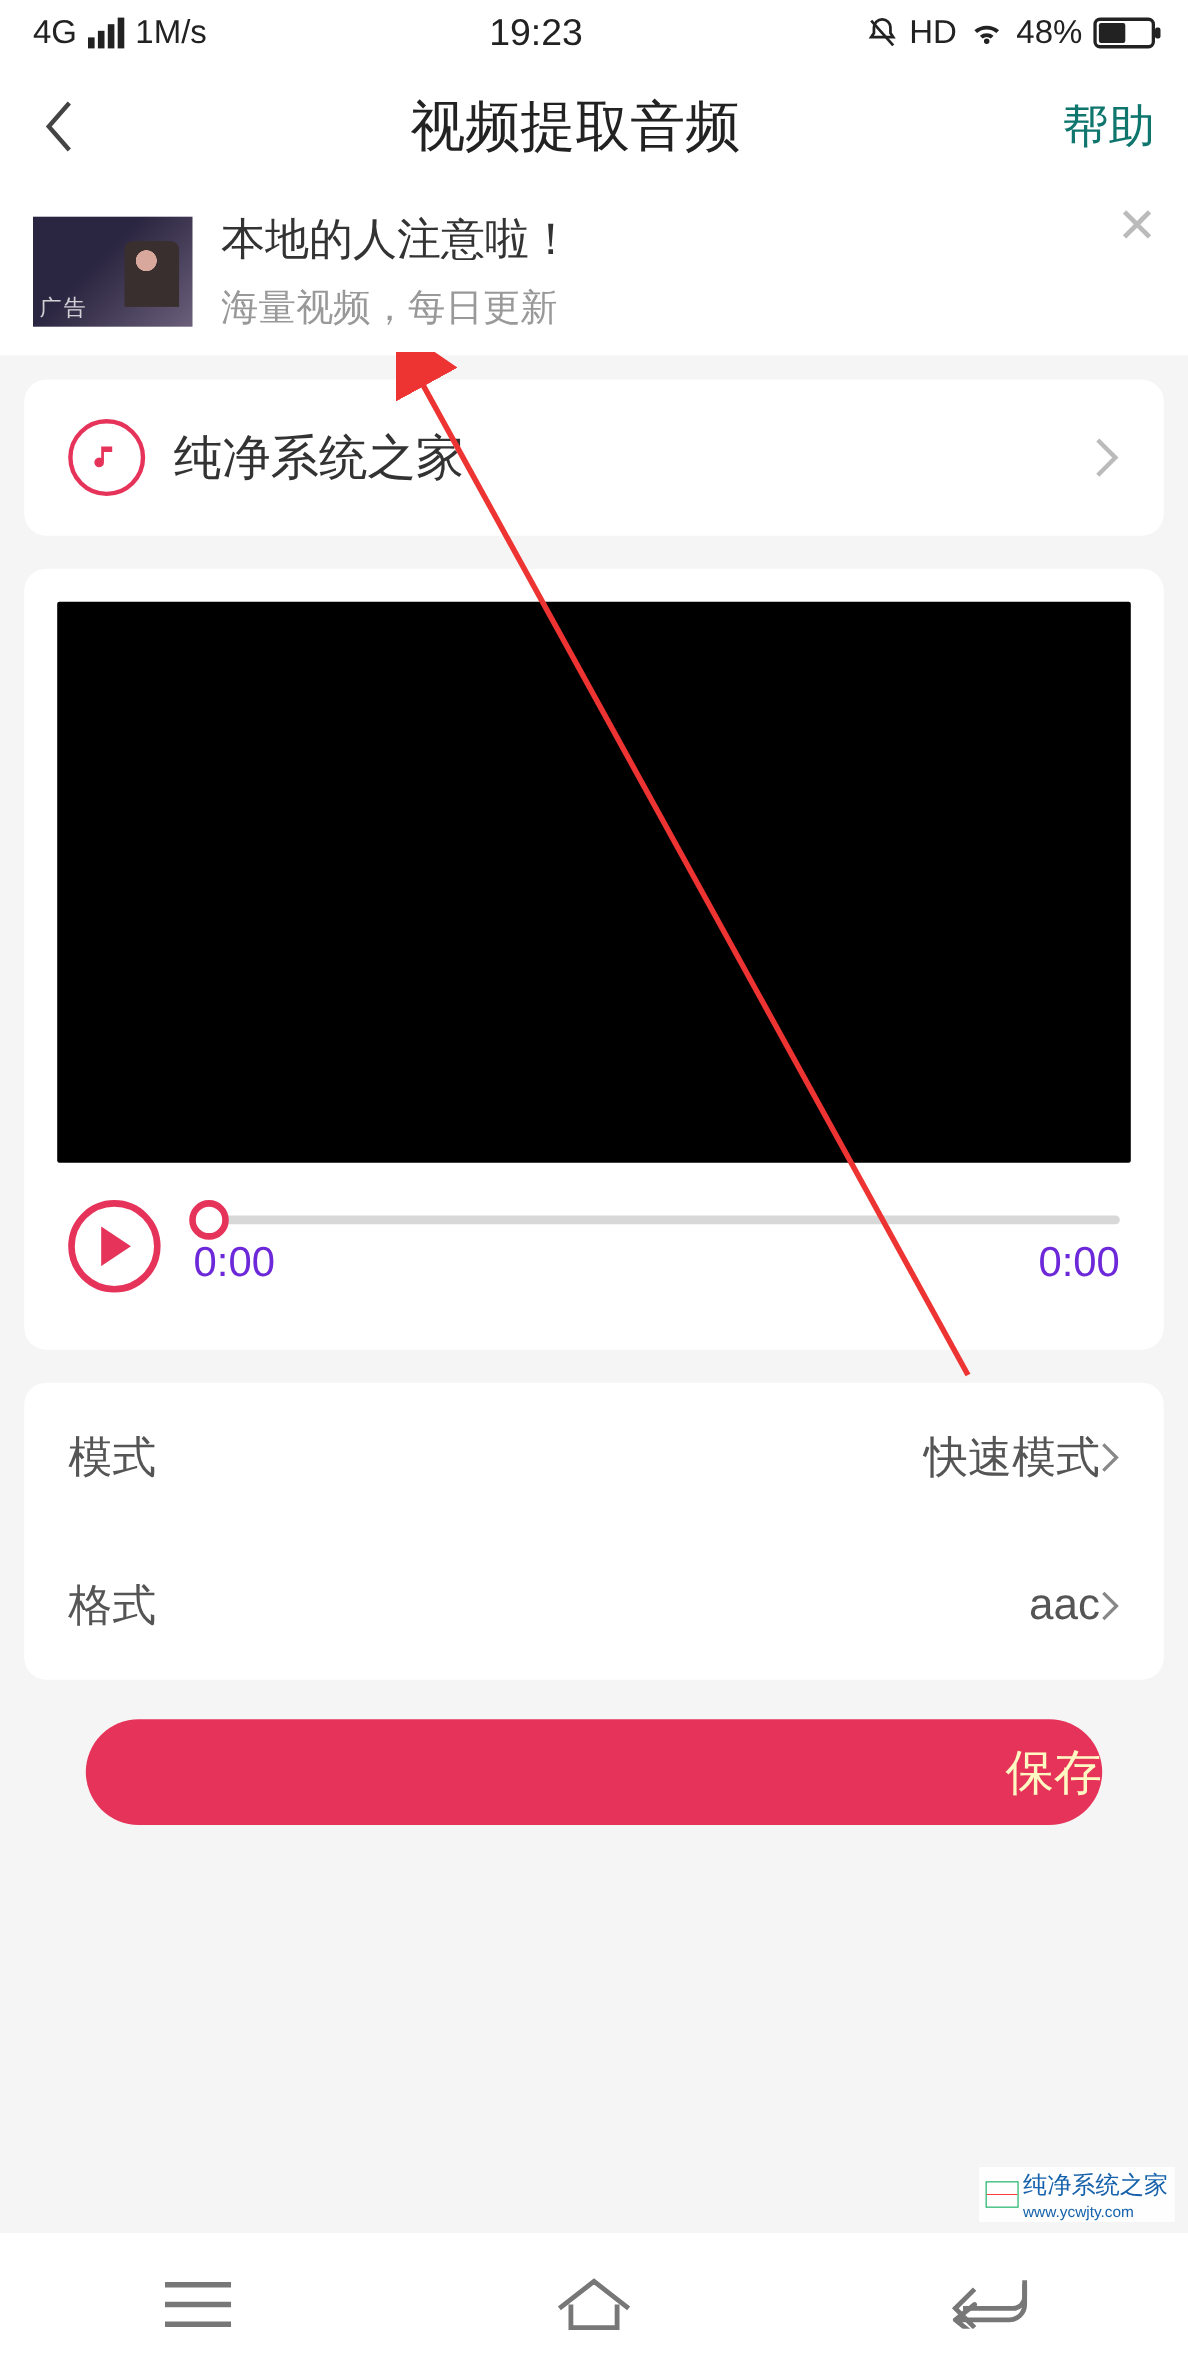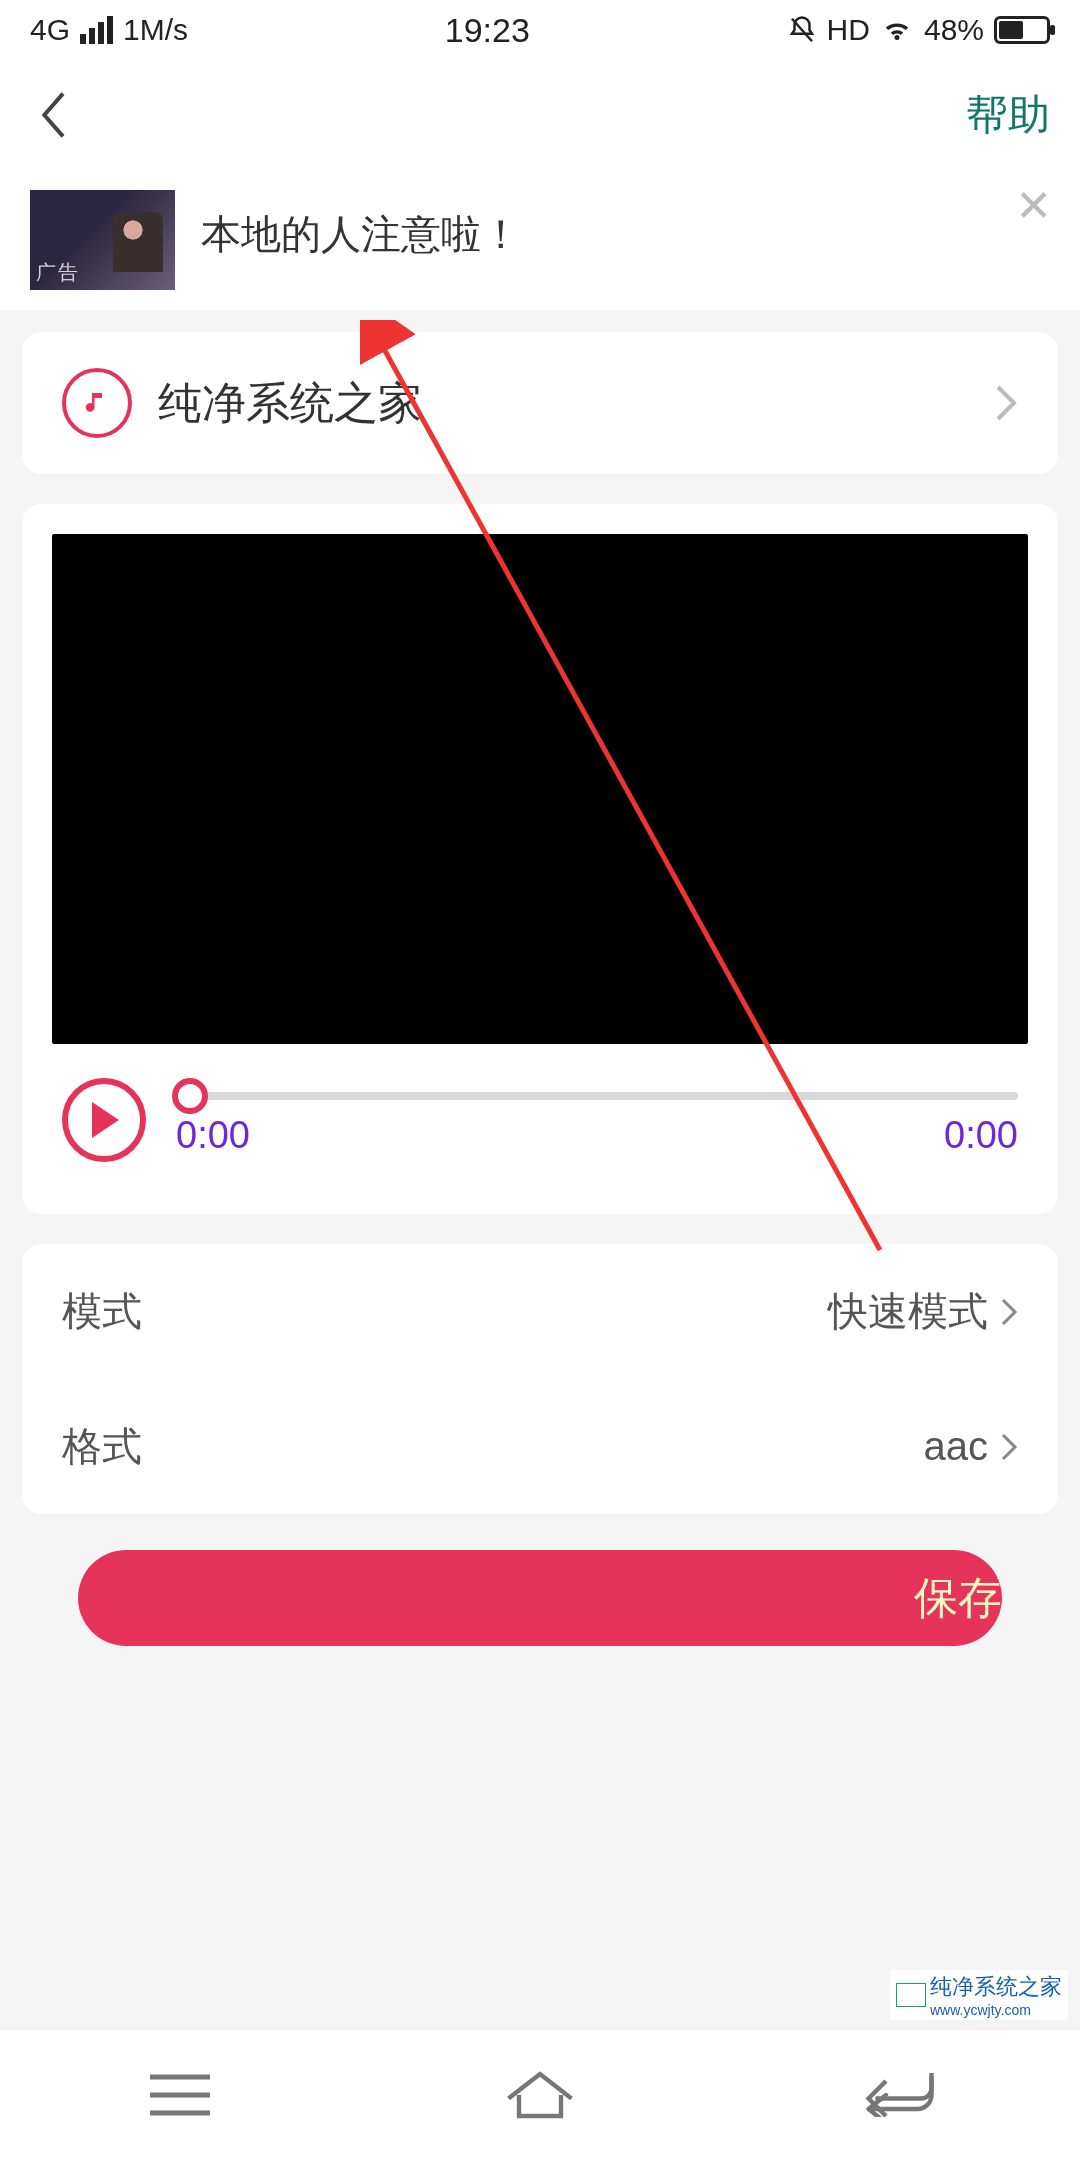--- a/index.html
+++ b/index.html
@@ -41,21 +41,21 @@
     .player-controls { display:flex; align-items:center; gap: 30px; margin-top: 34px; padding: 0 10px 22px; }
     .play-btn { width: 84px; height: 84px; border: 6px solid #e6335a; border-radius: 50%; display:flex; align-items:center; justify-content:center; }
     .track-area { flex: 1; }
     .track { height: 8px; background: #d8d8d8; border-radius: 4px; position: relative; margin-top: 8px; }
     .thumb { position: absolute; left: -4px; top: -14px; width: 36px; height: 36px; border: 6px solid #e6335a; border-radius: 50%; background: #fff; }
     .times { display:flex; justify-content:space-between; font-size: 38px; color: #6d28d9; margin-top: 14px; }
     
     .settings-card { margin-top: 30px; }
     .row { display:flex; align-items:center; justify-content:space-between; padding: 40px 40px; font-size: 40px; color: #555; }
     .row + .row { border-top: 0; }
-    .row-value { display:flex; align-items:center; gap: 12px; color: #555; margin-left: 31px; }
+    .row-value { display:flex; align-items:center; color: #555; margin-left: 31px; }
     
     .save-btn { margin: 36px 78px 0; height: 96px; background: #e6335a; color: #fef9c3; font-size: 44px; border-radius: 60px; display:flex; align-items:center; justify-content:flex-end; }
     
     .nav-bar { position: absolute; bottom: 0; left: 0; right: 0; height: 130px; background: #fff; display:flex; align-items:center; justify-content:space-around; }
     .nav-icon { width: 120px; height: 60px; display:flex; align-items:center; justify-content:center; color:#777; }
     
     .watermark { position: absolute; right: 12px; bottom: 140px; font-size: 22px; color: #0a5aa8; background: #fff; padding: 2px 6px; display:flex; align-items:center; gap:4px; opacity:0.95; }
     .watermark .logo { width:30px; height:24px; background:linear-gradient(#fff 48%, #f33 48% 52%, #fff 52%); border:1px solid #0a5; }
     .watermark-sub { font-size: 14px; color:#0a5aa8; display:block; }
     
@@ -91,29 +91,31 @@
       </span>
   </div>
 </div>
 
 <div class="title-bar">
   <div class="back-btn">
     <svg width="32" height="48" viewBox="0 0 24 36" fill="none" stroke="#444" stroke-width="3">
         <path d="M18 2L4 18l14 16"></path>
       </svg>
   </div>
+  <div class="title">视频提取音频</div>
   <div class="help">帮助</div>
 </div>
 
 <div class="ad-card">
   <div class="ad-thumb">
     <span class="ad-badge">广告</span>
   </div>
   <div>
     <div class="ad-text-title">本地的人注意啦！</div>
+    <div class="ad-text-sub">海量视频，每日更新</div>
   </div>
   <div class="ad-close">✕</div>
 </div>
 
 <div class="card select-card">
   <div class="music-circle">
     <svg class="music-note" viewBox="0 0 24 24" fill="#e6335a">
         <path d="M10 4v11.5a3.5 3.5 0 11-2-3.16V4h8v4h-6z"></path>
       </svg>
   </div>

